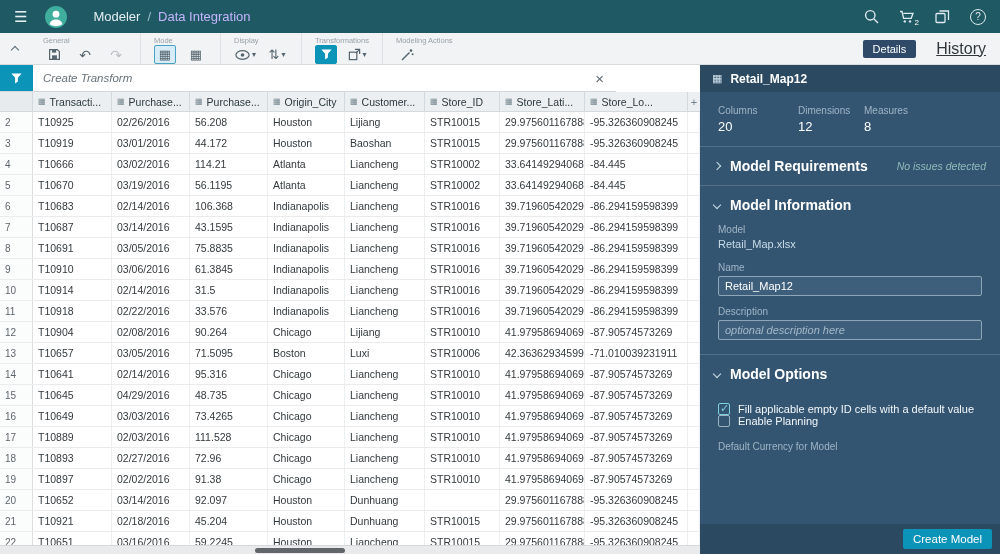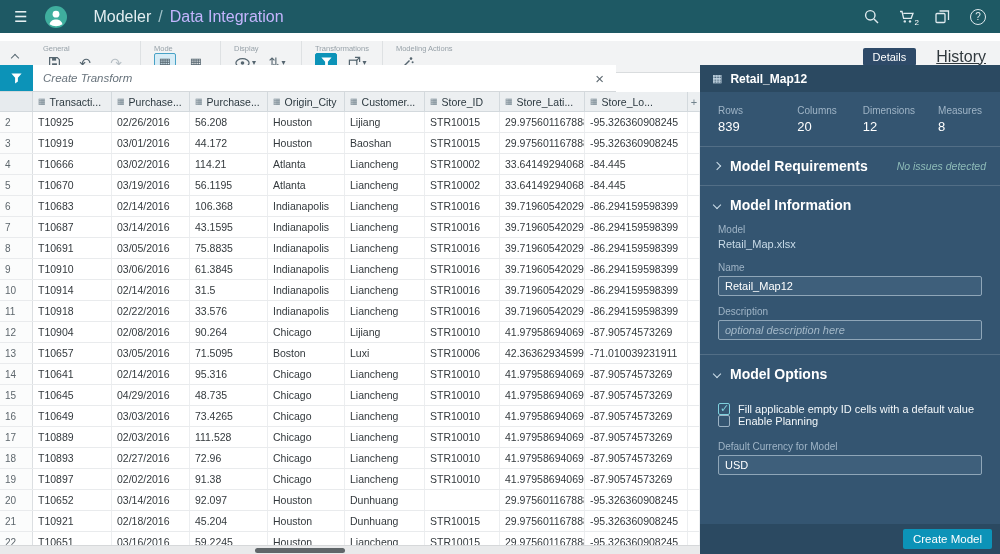--- a/index.html
+++ b/index.html
@@ -4,32 +4,32 @@
 <style>
   html,body{margin:0;padding:0;background:#fff;}
   .app{position:relative;width:1000px;height:554px;overflow:hidden;
        font-family:"Liberation Sans",sans-serif;background:#fff;}
 
   
   .shellbar{position:absolute;top:0;left:0;width:100%;height:33px;background:#1e5964;
             display:flex;align-items:center;padding:0 14px;box-sizing:border-box;color:#e7f0f2;}
   .burger{font-size:15px;margin-right:18px;cursor:pointer;}
   .avatar{margin-right:26px;display:flex;}
-  .crumb{font-size:16px;color:#e3eef1;display:flex;align-items:center;}
+  .crumb{font-size:13px;color:#e3eef1;display:flex;align-items:center;}
   .crumb .sep{margin:0 7px;color:#9fc0c8;}
   .crumb .page{color:#c4b5fd;}
   .shellicons{margin-left:auto;display:flex;align-items:center;gap:20px;}
   .sicon{display:flex;position:relative;}
   .badge{position:absolute;right:-4px;bottom:-3px;font-size:8px;color:#fff;}
   .helpicon{width:14px;height:14px;border:1.3px solid #dfeaee;border-radius:50%;
             font-size:10px;display:flex;align-items:center;justify-content:center;color:#dfeaee;}
 
   
   .toolbar{position:absolute;top:33px;left:0;width:100%;height:32px;background:#f2f3f4;
-           border-bottom:1px solid #d9dcde;box-sizing:border-box;display:flex;align-items:stretch;margin-top:8px;}
+           border-bottom:1px solid #d9dcde;box-sizing:border-box;display:flex;align-items:stretch;}
   .collapse{width:30px;display:flex;align-items:center;justify-content:center;}
   .chevgray{border:solid #5a6a74;border-width:0 1.6px 1.6px 0;display:inline-block;
             padding:2.5px;transform:rotate(-135deg);margin-top:3px;}
   .tgroup{display:flex;flex-direction:column;padding:3px 13px 0;border-left:1px solid #dee1e3;}
   .tlabel{font-size:7.5px;color:#98a2a9;height:9px;line-height:9px;}
   .ticons{display:flex;align-items:center;gap:9px;flex:1;padding-bottom:2px;}
   .tbtn{display:flex;align-items:center;justify-content:center;height:19px;min-width:22px;
         border-radius:2px;border:1px solid transparent;color:#55656f;font-size:13px;
         box-sizing:border-box;cursor:pointer;}
   .tbtn.sel{background:#d7ecf6;border-color:#47a2c6;}
@@ -554,24 +554,20 @@
   </div>
 
   <aside class="panel">
     <div class="ptitle">
       <span class="micon">▦</span>
       <span class="ttext">Retail_Map12</span>
     </div>
 
     <div class="pstats">
         <div class="stat">
-          <div class="slabel">Rows</div>
-          <div class="svalue">839</div>
-        </div>
-        <div class="stat">
           <div class="slabel">Columns</div>
           <div class="svalue">20</div>
         </div>
         <div class="stat">
           <div class="slabel">Dimensions</div>
           <div class="svalue">12</div>
         </div>
         <div class="stat">
           <div class="slabel">Measures</div>
           <div class="svalue">8</div>
@@ -620,21 +616,20 @@
       <span class="clabel">Fill applicable empty ID cells with a default value</span>
     </div>
 
     <div class="pcheck">
       <span class="cbox"></span>
       <span class="clabel">Enable Planning</span>
     </div>
 
     <div class="pfield mt14">
       <div class="flabel">Default Currency for Model</div>
-      <input class="pinput" type="text" value="USD" style="">
     </div>
 
     <div class="pfooter">
       <button class="create-btn">Create Model</button>
     </div>
   </aside>
 
 </div>
 
 </body></html>

